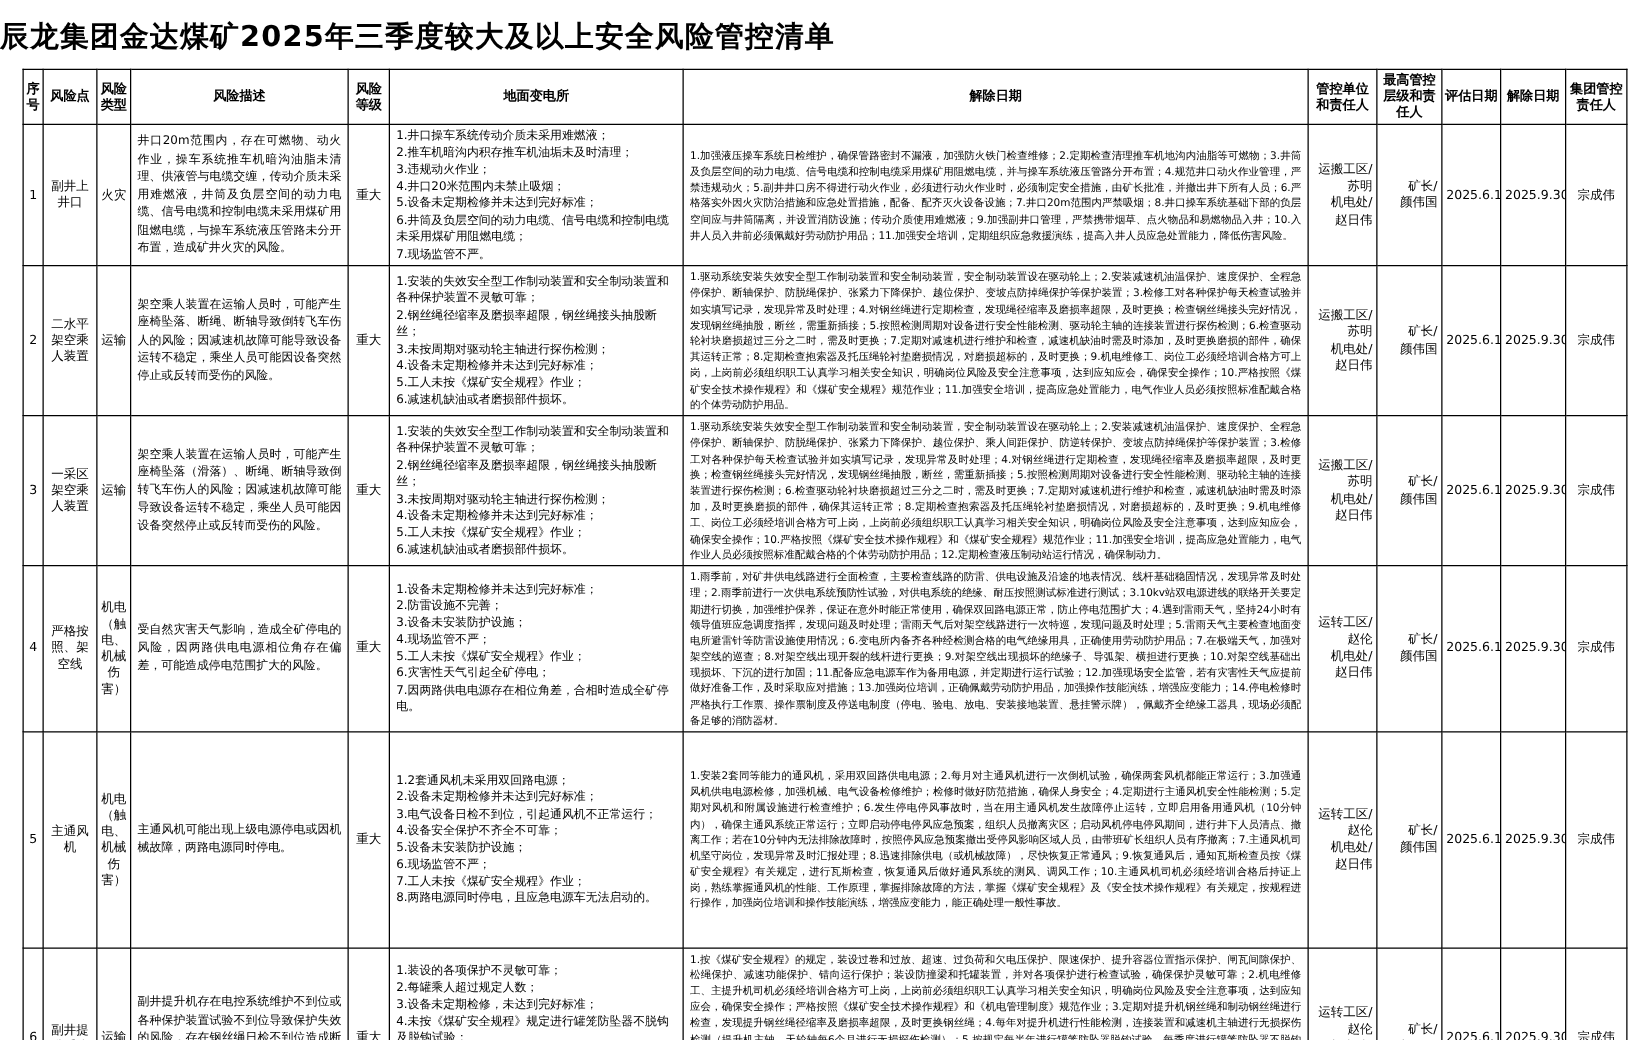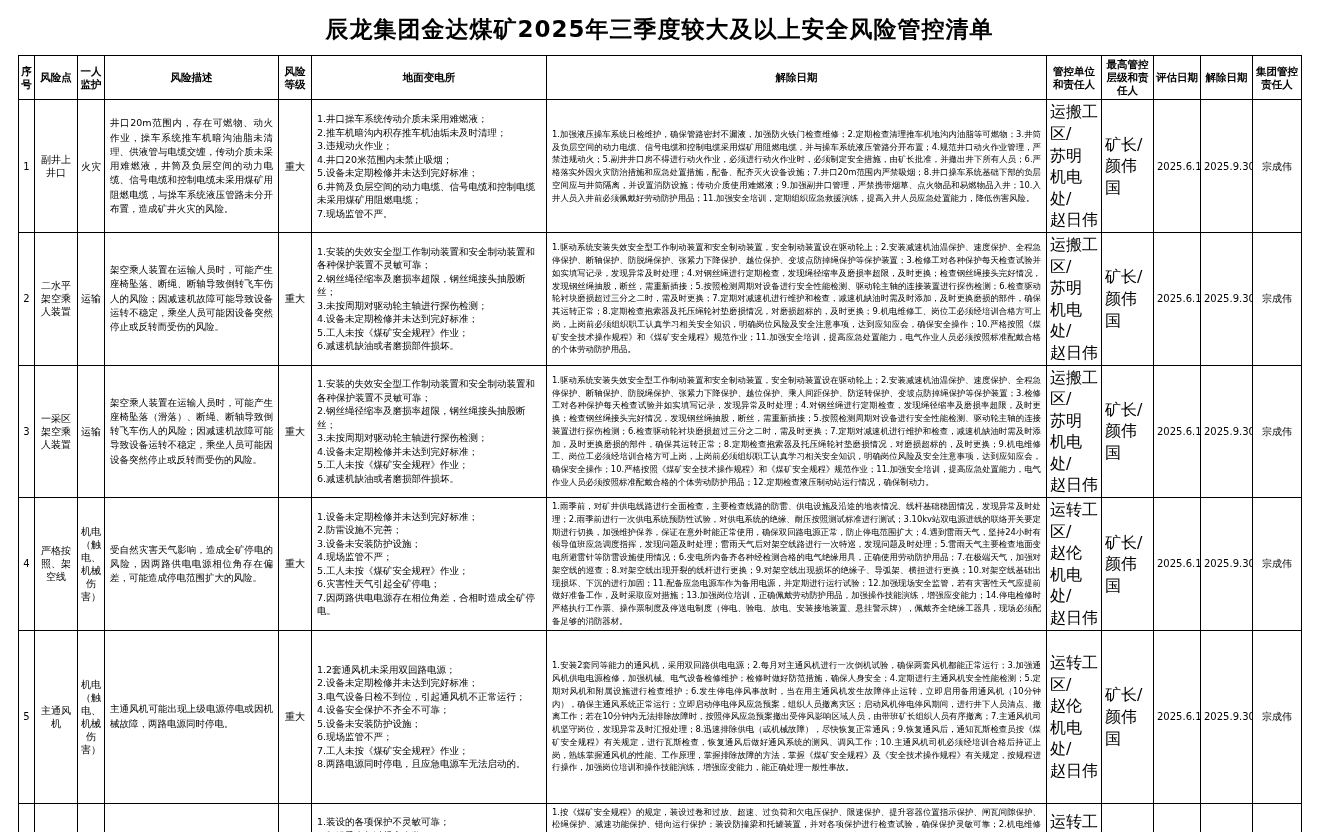--- a/index.html
+++ b/index.html
@@ -1,29 +1,29 @@
 <!DOCTYPE html>
 <html lang="zh"><head>
 <meta charset="utf-8">
 <style>
   html,body{margin:0;padding:0;background:#fff;width:1319px;height:832px;
     font-family:"DejaVu Sans","Liberation Sans",sans-serif;color:#000;}
   .page{position:relative;width:1319px;height:832px;overflow:hidden;}
-  .doc-title{position:absolute;top:14px;left:0;width:1319px;text-align:center;
+  .doc-title{position:absolute;top:14px;left:0;width:1319px;text-align:left;
     font-size:23px;font-weight:bold;letter-spacing:1px;}
   table.risk{position:absolute;top:55px;left:18px;width:1283px;
     border-collapse:collapse;table-layout:fixed;}
   th,td{border:1px solid #000;padding:1px 3px;vertical-align:middle;overflow:hidden;}
   th{font-size:10.5px;font-weight:bold;text-align:center;line-height:1.25;padding:2px 1px;}
   td{font-size:10px;}
   .c-center{text-align:center;line-height:1.3;}
   .c-desc{text-align:justify;font-size:9.5px;line-height:1.5;padding:2px 5px;}
   .c-haz{font-size:9.5px;line-height:1.42;white-space:pre-line;padding:2px 5px;margin-left:24px;}
   .c-meas{font-size:8.4px;text-align:justify;line-height:1.52;padding:2px 5px;}
-  .c-multi{white-space:pre-line;font-size:16px;text-align:left;line-height:1.35;}
+  .c-multi{white-space:pre-line;font-size:10px;text-align:right;line-height:1.35;}
   .c-date{font-size:10px;text-align:center;}
 </style>
 </head>
 <body>
 
 <div class="page">
   <div class="doc-title">辰龙集团金达煤矿2025年三季度较大及以上安全风险管控清单</div>
 
   <table class="risk">
     <colgroup>
@@ -37,21 +37,21 @@
         <col style="width:55px">
         <col style="width:52px">
       <col style="width:47px">
         <col style="width:52px">
         <col style="width:49px">
     </colgroup>
     <thead>
       <tr style="height:34px;">
         <th>序号</th>
         <th>风险点</th>
-        <th>一人监护</th>
+        <th>风险类型</th>
         <th>风险描述</th>
         <th>风险等级</th>
         <th>地面变电所</th>
         <th>解除日期</th>
         <th>管控单位和责任人</th>
         <th>最高管控层级和责任人</th>
         <th>评估日期</th>
         <th>解除日期</th>
         <th>集团管控责任人</th>
       </tr>

